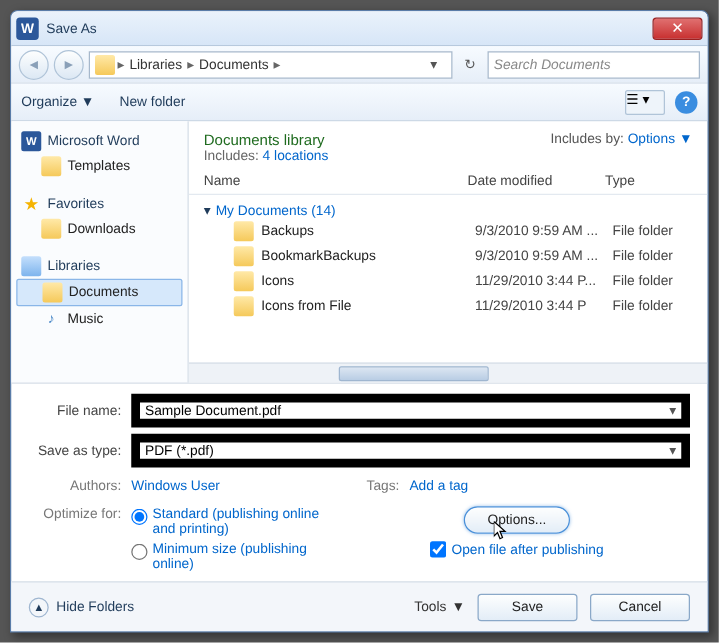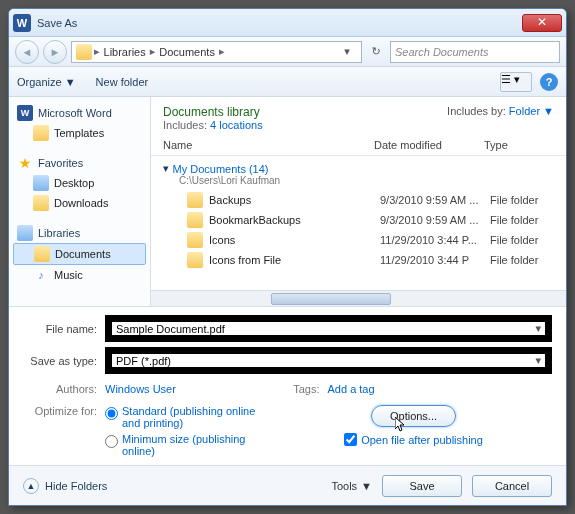--- a/index.html
+++ b/index.html
@@ -130,24 +130,20 @@
             <span class="ico folder"></span>
             <span>Templates</span>
           </div>
       </div>
       <div class="side-group">
         <div class="side-head">
             <span class="ico star">★</span>
             <span>Favorites</span>
           </div>
         <div class="side-item">
-            <span class="ico lib"></span>
-            <span>Desktop</span>
-          </div>
-        <div class="side-item">
             <span class="ico folder"></span>
             <span>Downloads</span>
           </div>
       </div>
       <div class="side-group">
         <div class="side-head">
             <span class="ico lib"></span>
             <span>Libraries</span>
           </div>
         <div class="side-item sel">
@@ -160,33 +156,32 @@
           </div>
       </div>
     </div>
 
     <div class="main">
       <div class="lib-header">
         <div>
           <div class="lib-title">Documents library</div>
           <div class="lib-sub"><span>Includes:</span> <span class="link">4 locations</span></div>
         </div>
-        <div class="arrange"><span>Includes by:</span> <span class="link"><span>Folder</span> ▼</span></div>
+        <div class="arrange"><span>Includes by:</span> <span class="link"><span>Options</span> ▼</span></div>
       </div>
       <div class="cols">
         <div class="col-name">Name</div>
         <div class="col-date">Date modified</div>
         <div class="col-type">Type</div>
       </div>
       <div class="filelist">
         <div class="group-row">
             <span>▾</span> 
             <span class="link">My Documents (14)</span>
           </div>
-        <div class="group-sub">C:\Users\Lori Kaufman</div>
         <div id="file-rows">
             <div class="file-row">
               <span class="ico folder"></span>
               <span class="fname">Backups</span>
               <span class="fdate">9/3/2010 9:59 AM ...</span>
               <span class="ftype">File folder</span>
             </div>
             <div class="file-row">
               <span class="ico folder"></span>
               <span class="fname">BookmarkBackups</span>

